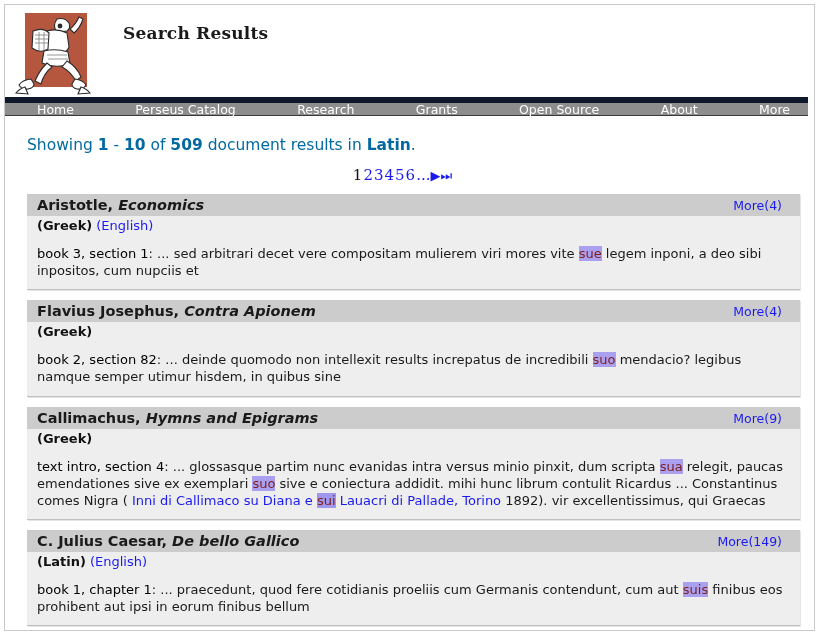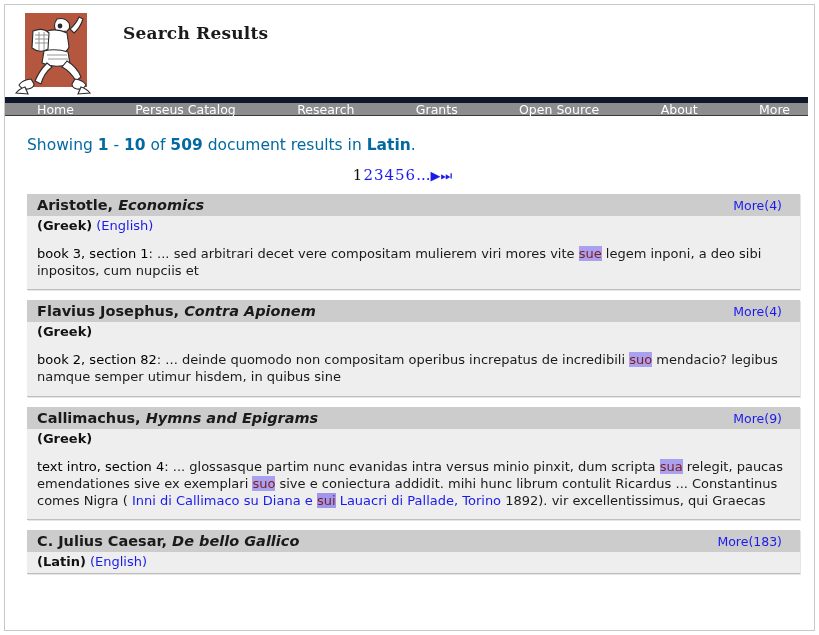--- a/index.html
+++ b/index.html
@@ -266,40 +266,41 @@
         </div>
 
         <div class="result">
           <div class="result-head">
             <div class="result-title"><span>Flavius Josephus, </span><span class="work">Contra Apionem</span></div>
             <a class="more-link" href="#">More(4)</a>
           </div>
           <div class="result-langs">
             <span class="primary">(Greek)</span>
           </div>
-          <div class="snippet"><a class="cite" href="#">book 2, section 82</a><span>: ... deinde quomodo non compositam operibus increpatus de incredibili </span><span class="hl">suo</span><span> mendacio? legibus namque semper utimur hisdem, in quibus sine</span></div>
+          <div class="snippet"><a class="cite" href="#">book 2, section 82</a><span>: ... deinde quomodo non intellexit results increpatus de incredibili </span><span class="hl">suo</span><span> mendacio? legibus namque semper utimur hisdem, in quibus sine</span></div>
         </div>
 
         <div class="result">
           <div class="result-head">
             <div class="result-title"><span>Callimachus, </span><span class="work">Hymns and Epigrams</span></div>
             <a class="more-link" href="#">More(9)</a>
           </div>
           <div class="result-langs">
             <span class="primary">(Greek)</span>
           </div>
           <div class="snippet"><a class="cite" href="#">text intro, section 4</a><span>: ... glossasque partim nunc evanidas intra versus minio pinxit, dum scripta </span><span class="hl">sua</span><span> relegit, paucas emendationes sive ex exemplari </span><span class="hl">suo</span><span> sive e coniectura addidit. mihi hunc librum contulit Ricardus ... Constantinus comes Nigra ( </span><a class="bluetext cite" href="#"><span>Inni di Callimaco su Diana e </span><span class="hl">sui</span><span> Lauacri di Pallade, Torino</span></a><span> 1892). vir excellentissimus, qui Graecas</span></div>
         </div>
 
         <div class="result">
           <div class="result-head">
             <div class="result-title"><span>C. Julius Caesar, </span><span class="work">De bello Gallico</span></div>
-            <a class="more-link" href="#">More(183)</a>
+            <a class="more-link" href="#">More(149)</a>
           </div>
           <div class="result-langs">
             <span class="primary">(Latin)</span><a class="alt" href="#">(English)</a>
           </div>
+          <div class="snippet"><a class="cite" href="#">book 1, chapter 1</a><span>: ... praecedunt, quod fere cotidianis proeliis cum Germanis contendunt, cum aut </span><span class="hl">suis</span><span> finibus eos prohibent aut ipsi in eorum finibus bellum</span></div>
         </div>
 
       </div>
     </div>
   </div>
 </div>
 
 </body></html>

